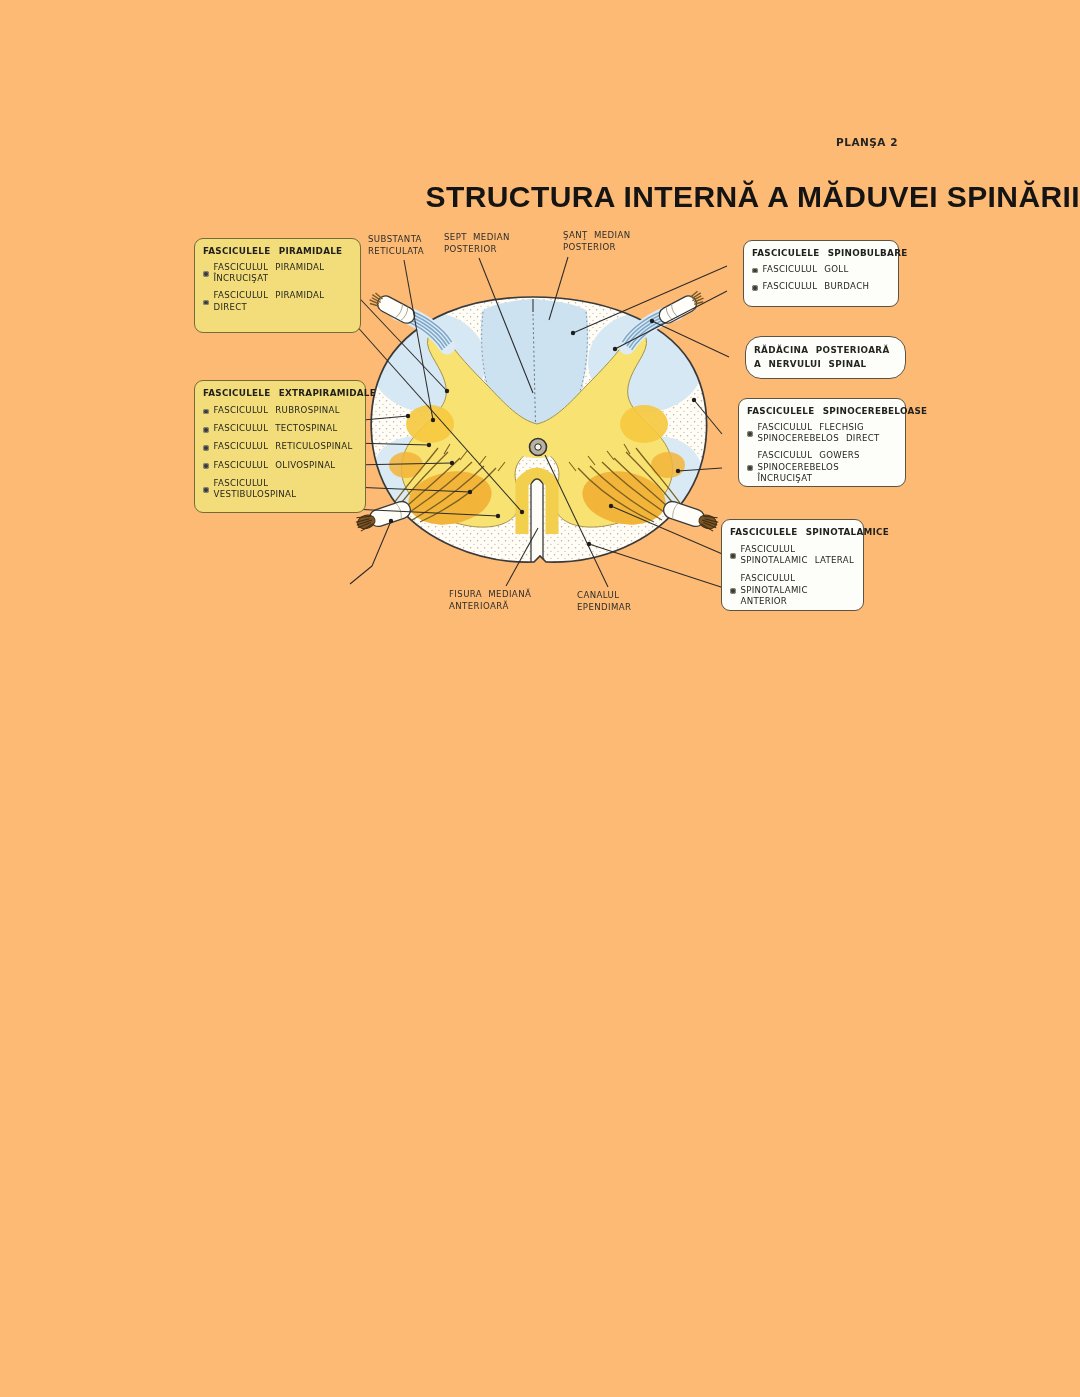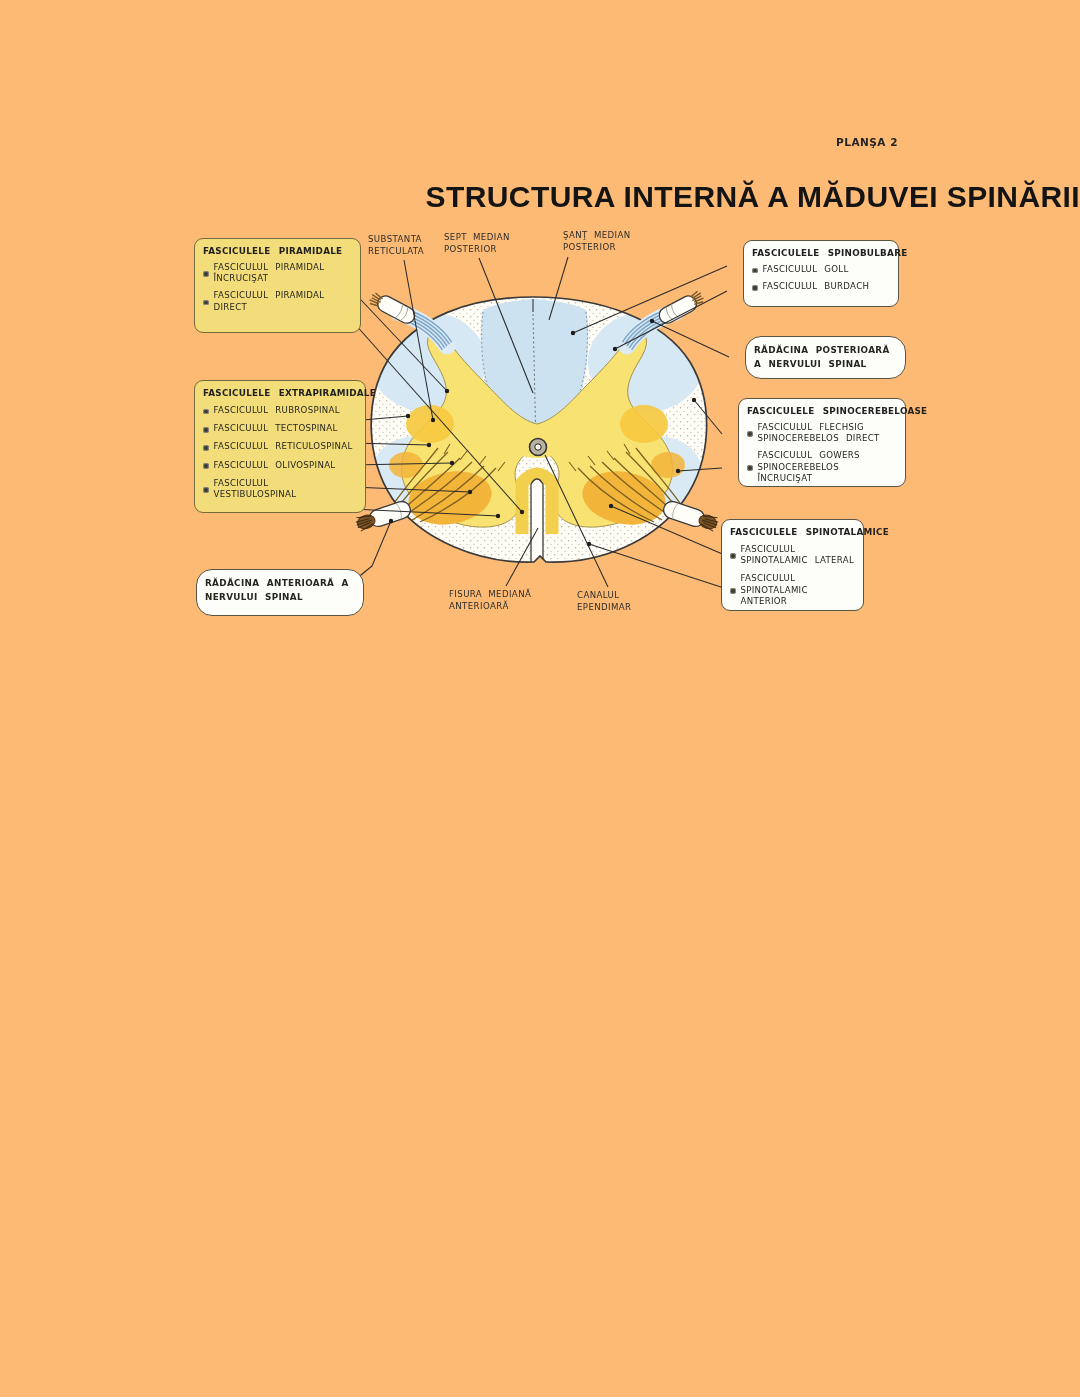--- a/index.html
+++ b/index.html
@@ -230,23 +230,20 @@
     <div class="item">
       <span class="bullet"></span>
       <span class="item-text">FASCICULUL OLIVOSPINAL</span>
     </div>
     <div class="item">
       <span class="bullet"></span>
       <span class="item-text">FASCICULUL VESTIBULOSPINAL</span>
     </div>
   </div>
 
-  <div class="box label-box" id="box-radacina-ant">
-    <div class="box-label">RĂDĂCINA ANTERIOARĂ A NERVULUI SPINAL</div>
-  </div>
 
   <div class="box" id="box-spinobulbare">
     <div class="box-header">FASCICULELE SPINOBULBARE</div>
     <div class="item">
       <span class="bullet"></span>
       <span class="item-text">FASCICULUL GOLL</span>
     </div>
     <div class="item">
       <span class="bullet"></span>
       <span class="item-text">FASCICULUL BURDACH</span>

